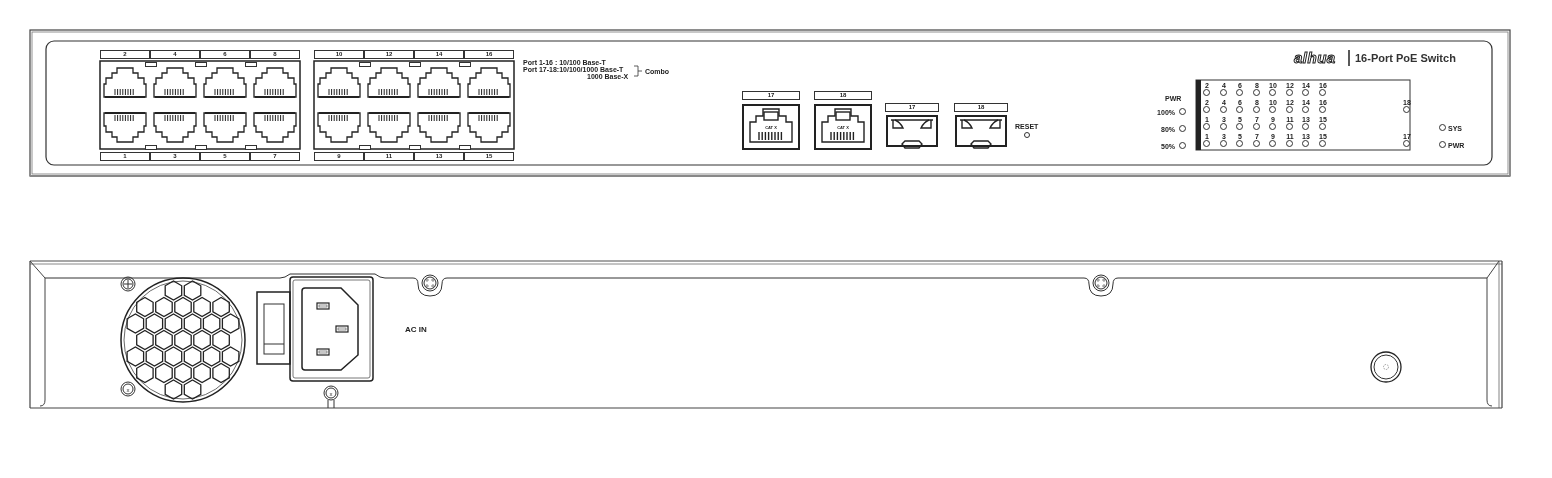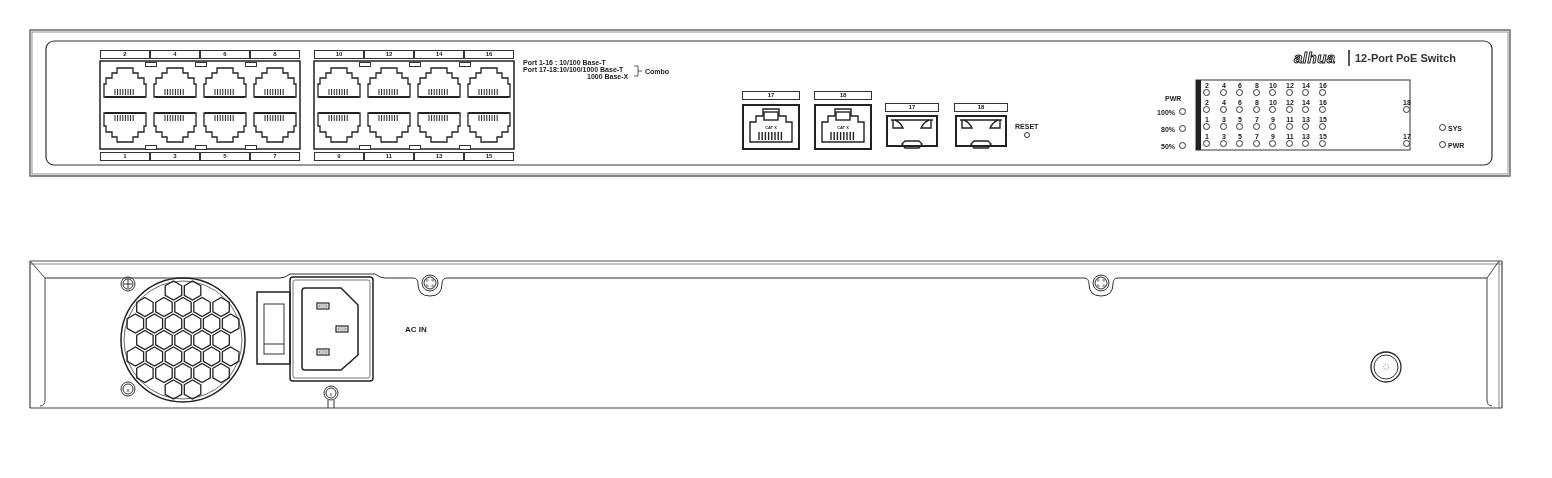--- a/index.html
+++ b/index.html
@@ -477,21 +477,21 @@
       <div class="led" style="left: 1302px; top: 140px;"></div>
       <div class="led-num" style="left: 1316px; top: 133px;">15</div>
       <div class="led" style="left: 1319px; top: 140px;"></div>
       <div class="led-num" style="left: 1400px; top: 99px;">18</div>
       <div class="led" style="left: 1403px; top: 106px;"></div>
       <div class="led-num" style="left: 1400px; top: 133px;">17</div>
       <div class="led" style="left: 1403px; top: 140px;"></div>
     </div>
 
   <div class="lbl" style="left:1294px;top:50px;font-size:15px;font-style:italic;font-weight:bold;color:#fff;-webkit-text-stroke:1px #222;letter-spacing:0.5px;">alhua</div>
-  <div class="lbl" style="left:1355px;top:53px;font-size:11px;color:#333;">12-Port PoE Switch</div>
+  <div class="lbl" style="left:1355px;top:53px;font-size:11px;color:#333;">16-Port PoE Switch</div>
 
   <div class="led" style="left:1439px;top:124px;"></div>
   <div class="lbl" style="left:1448px;top:125px;font-size:7px;">SYS</div>
   <div class="led" style="left:1439px;top:141px;"></div>
   <div class="lbl" style="left:1448px;top:142px;font-size:7px;">PWR</div>
 </div>
 
 <div class="abs" style="left:0;top:250px;width:1552px;height:170px;">
   <svg width="1552" height="170">
 

